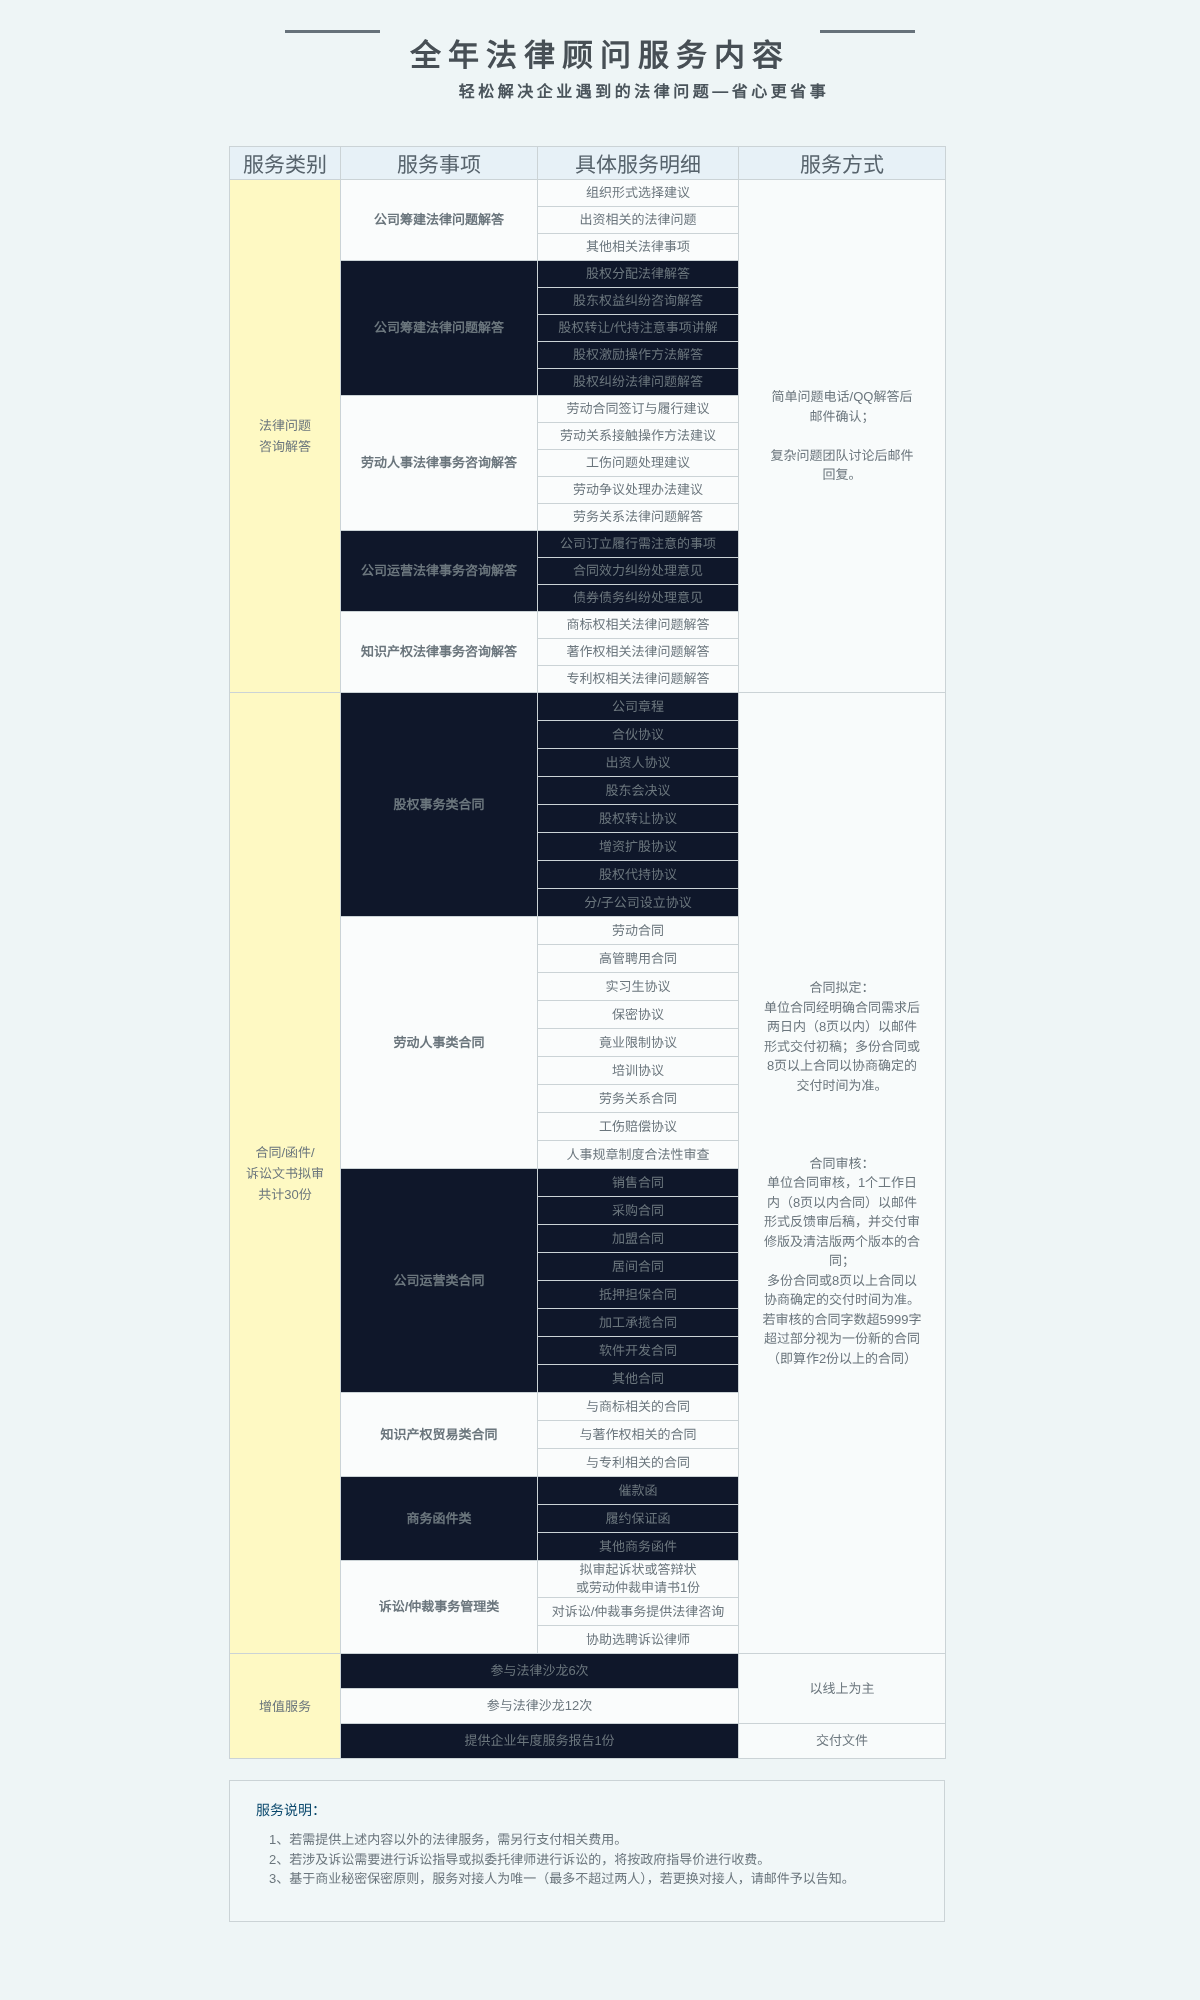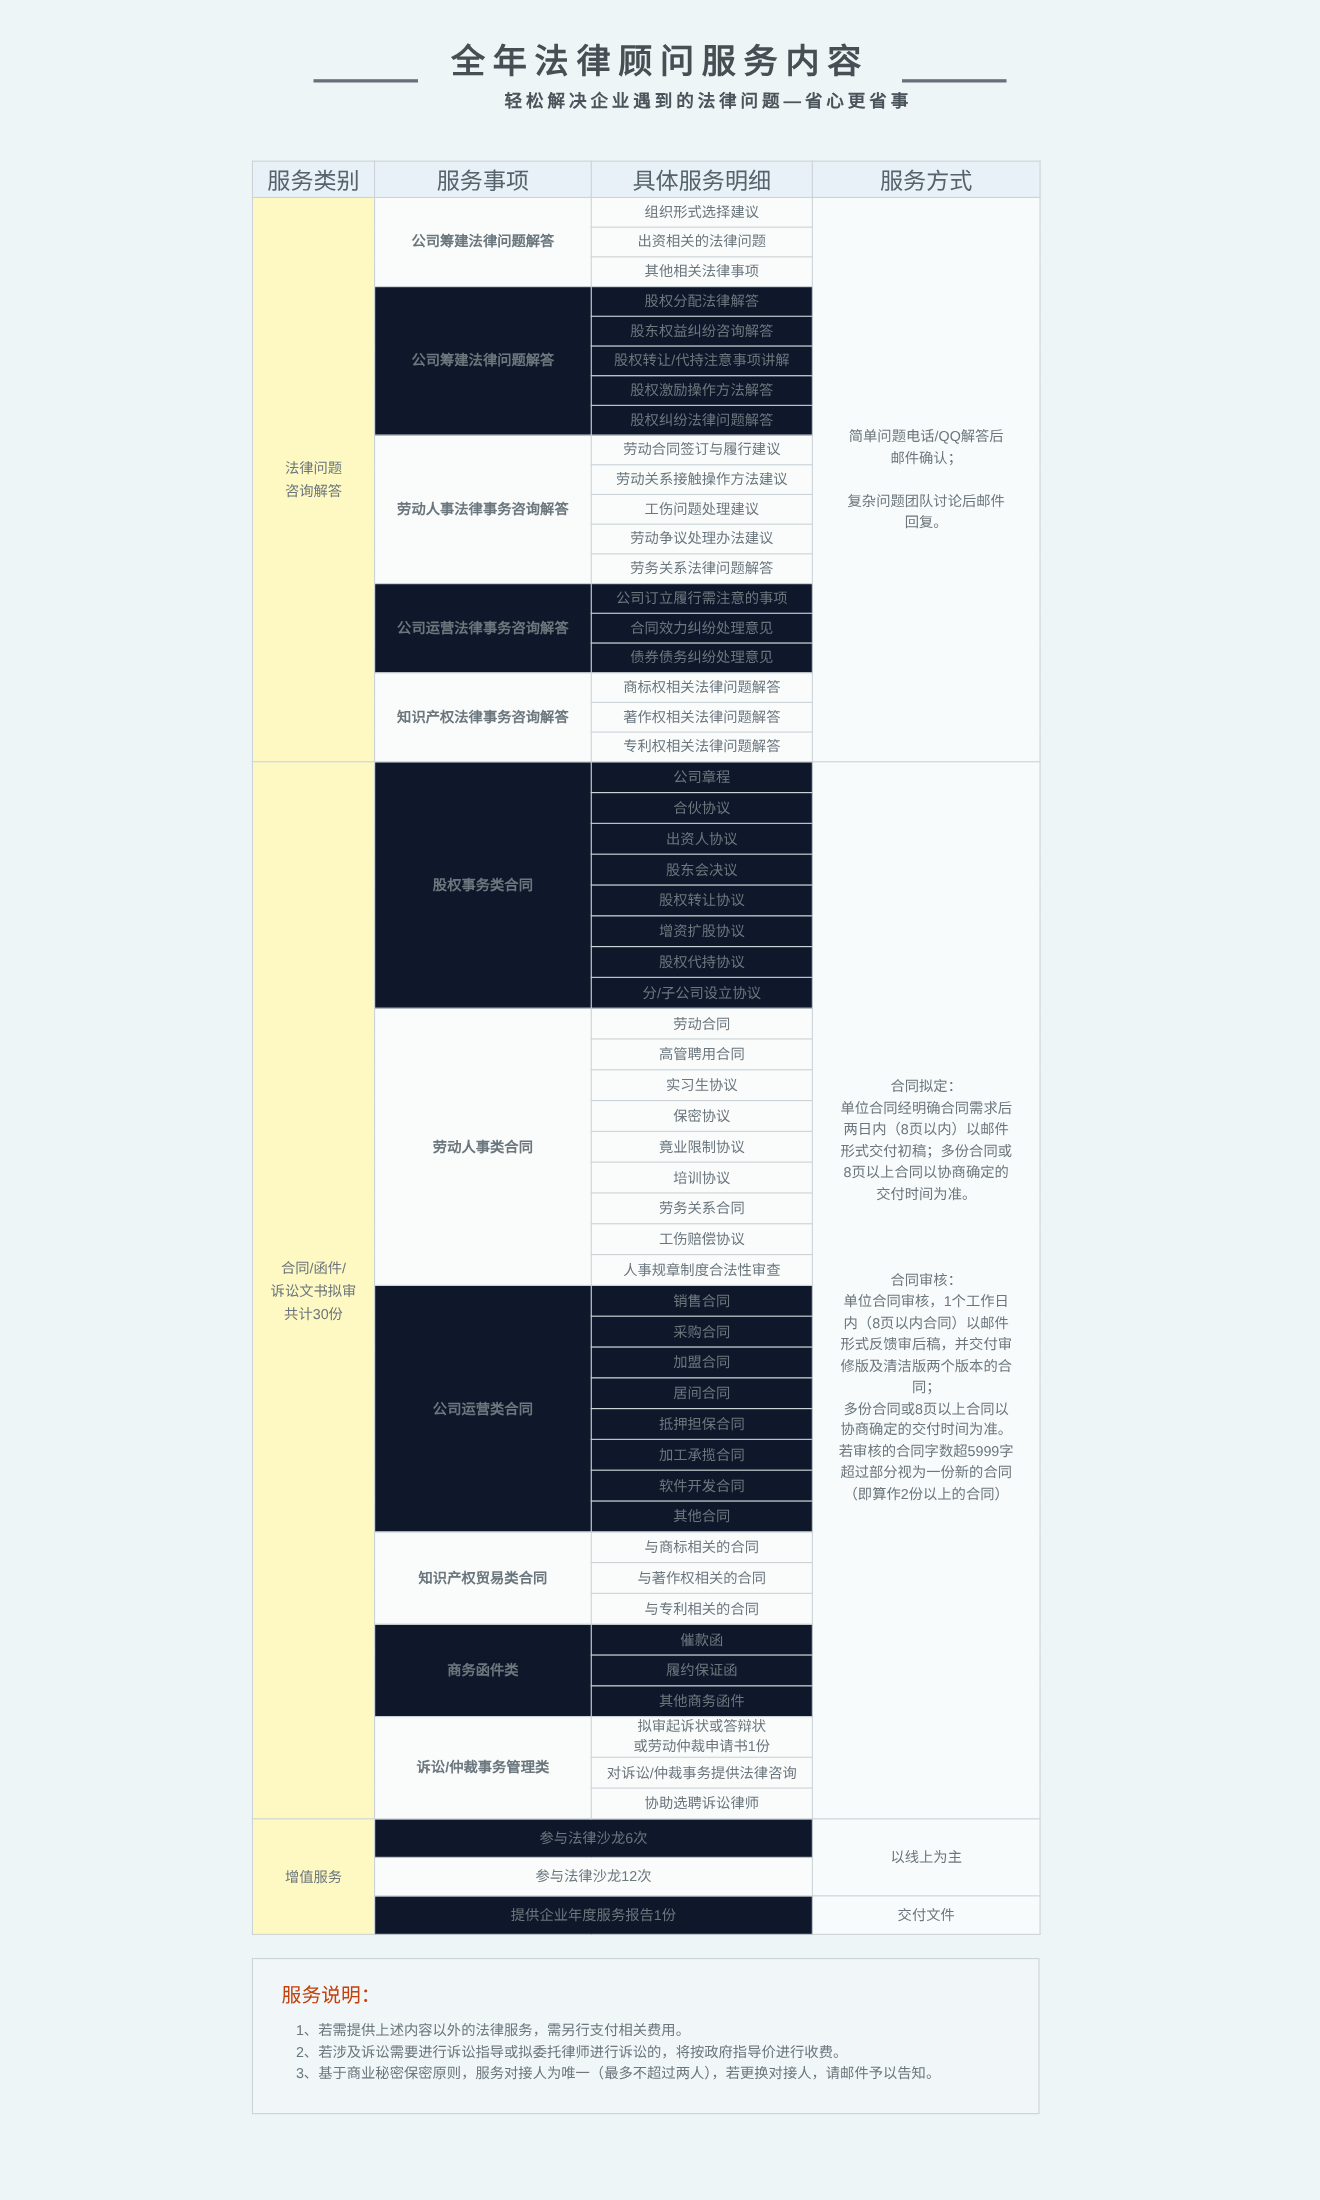--- a/index.html
+++ b/index.html
@@ -1,20 +1,20 @@
 <!DOCTYPE html>
 <html lang="zh-CN"><head>
 <meta charset="utf-8">
 <style>
   html,body{margin:0;padding:0;}
   body{background:#eef5f6;font-family:"Liberation Sans","DejaVu Sans",sans-serif;}
   .page{position:relative;width:1200px;height:2000px;margin:0 auto;background:#eef5f6;overflow:hidden;}
 
   
-  .title-row{position:absolute;top:30px;left:0;width:100%;display:flex;align-items:flex-end;justify-content:center;gap:30px;}
+  .title-row{position:absolute;top:30px;left:0;width:100%;display:flex;align-items:flex-start;justify-content:center;gap:30px;}
   .title-text{font-size:31px;font-weight:bold;letter-spacing:7px;color:#474f55;margin:0;}
   .tline{width:95px;height:3px;background:#66717a;}
   .subtitle{position:absolute;top:78px;left:0;width:100%;text-align:center;font-size:16px;font-weight:600;letter-spacing:3.5px;color:#4a545b;padding-left:44px;}
 
   
   table.svc{position:absolute;top:146px;left:229px;width:716px;border-collapse:collapse;table-layout:fixed;}
   table.svc th{background:#e7f1f7;font-size:21px;font-weight:400;color:#57636c;height:29px;border:1px solid #cbd3d6;}
   table.svc td{border:1px solid #cbd3d6;font-size:13px;color:#6b767d;text-align:center;vertical-align:middle;padding:0 4px;}
   tr.s0 td{height:26px;}
   tr.s1 td{height:27px;}
@@ -23,21 +23,21 @@
   td.plain{background:#fafcfc;}
   td.cat{background:#fef9c3;white-space:pre-line;line-height:21px;}
   td.cat-left{text-align:left;padding-left:15px;}
   td.grp{line-height:18px;font-weight:bold;}
   td.item{white-space:pre-line;line-height:18px;}
   td.method{background:#f8fbfb;text-align:left;vertical-align:middle;white-space:pre-line;line-height:19.5px;padding:10px 10px 10px 15px;}
   td.method-center{text-align:center;padding:0 4px;}
 
   
   .notes{position:absolute;top:1780px;left:229px;width:716px;height:142px;box-sizing:border-box;background:#f1f7f8;border:1px solid #cbd3d6;padding:18px 24px 0 26px;}
-  .notes-title{font-size:18px;color:#c2410c;}
+  .notes-title{font-size:14px;color:#0c4a6e;}
   .notes-lines{margin-top:11px;padding-left:13px;}
   .note-line{font-size:13px;color:#6b767d;line-height:19.5px;}
 </style>
 </head>
 <body>
 
 <div class="page">
 
   <div class="title-row">
     <span class="tline"></span>

